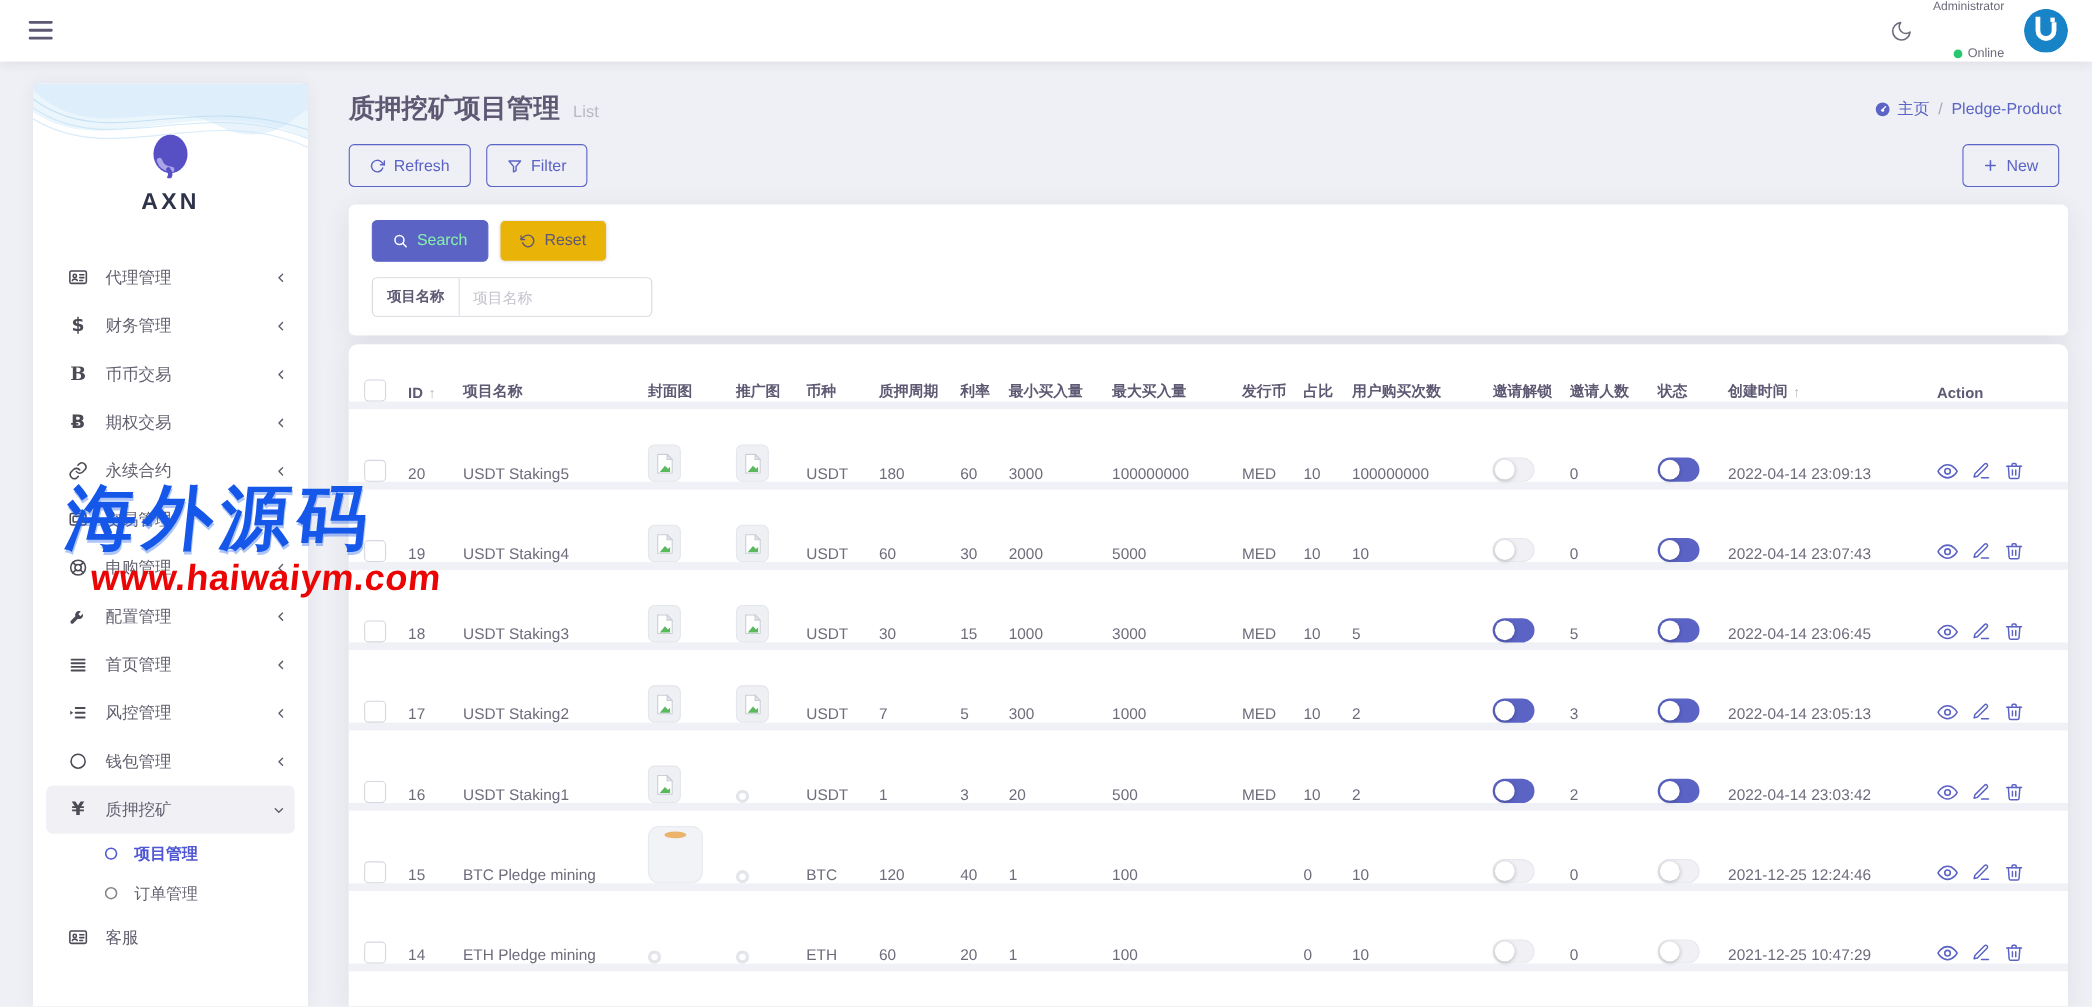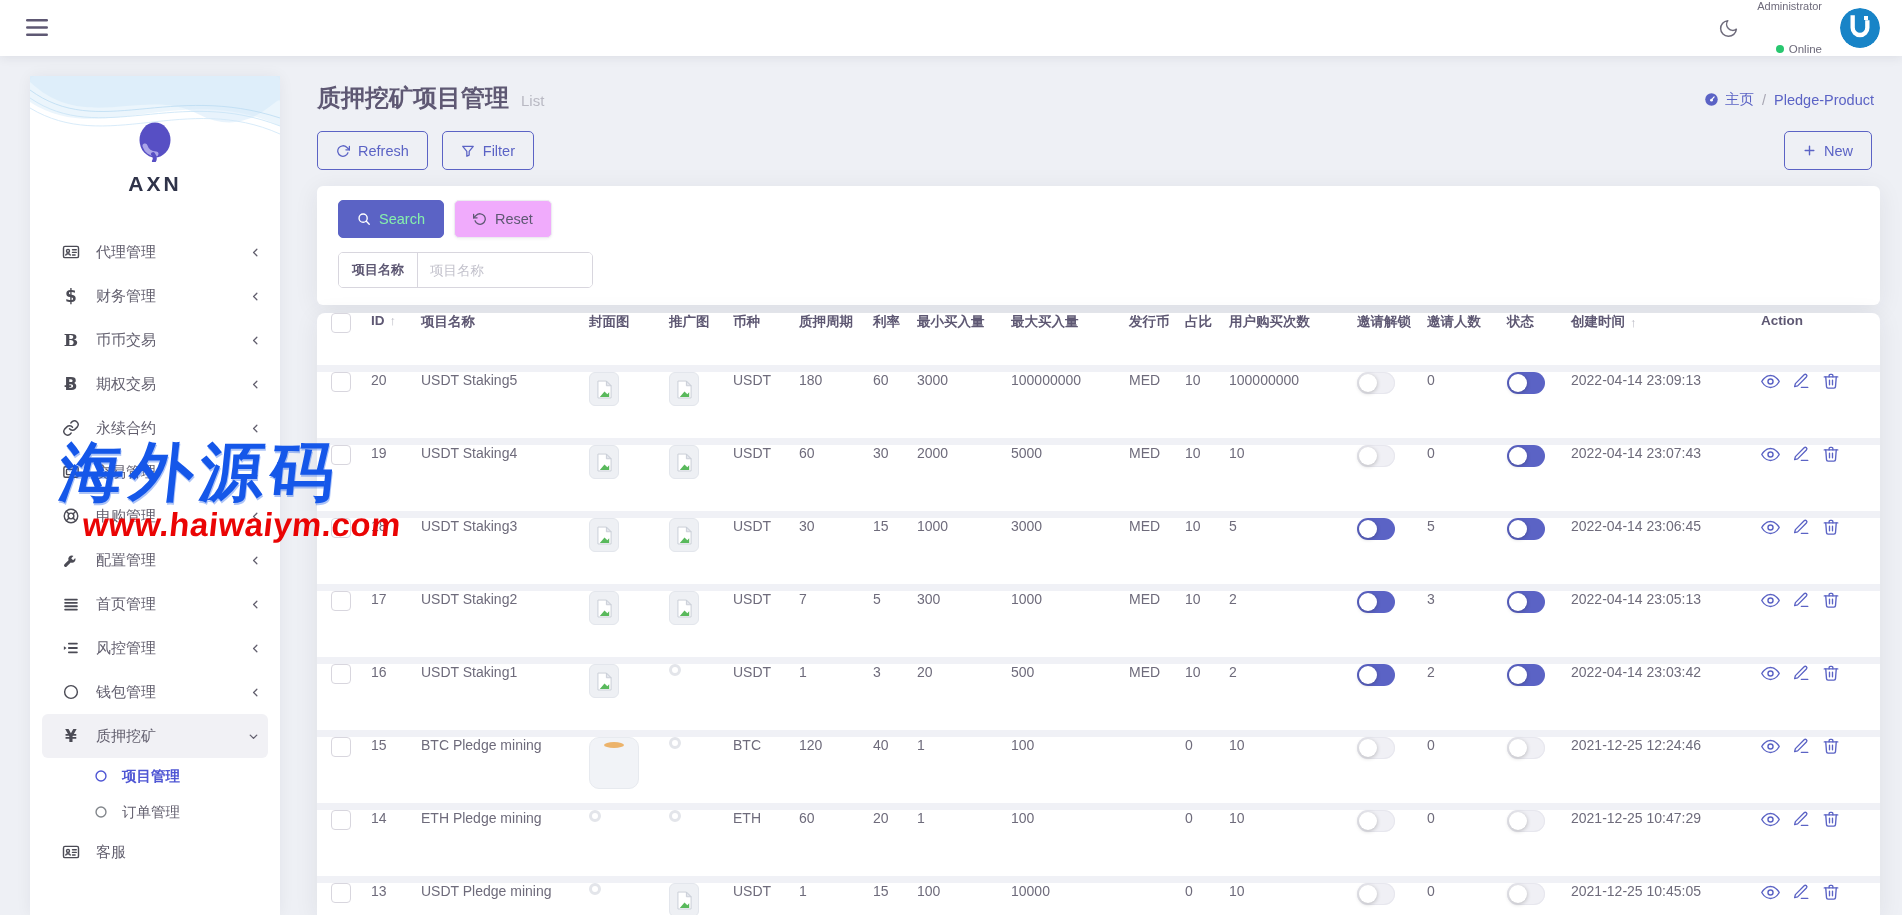--- a/index.html
+++ b/index.html
@@ -50,33 +50,33 @@
   .toolbar{position:absolute;left:317px;top:131px;display:flex;gap:14px;z-index:2;}
   .btn{display:inline-flex;align-items:center;gap:8px;height:39px;padding:0 18px;border-radius:5px;
     font-size:14.5px;cursor:pointer;box-sizing:border-box;user-select:none;}
   .btn-outline{border:1px solid #5b63c5;color:#5b63c5;background:transparent;}
   .btn-new{position:absolute;right:30px;top:131px;z-index:2;}
   
   .scard{position:absolute;left:317px;top:186px;width:1563px;height:119px;background:#fff;
     border-radius:6px;box-shadow:0 4px 24px rgba(34,41,47,.08);z-index:2;}
   .scard-btns{position:absolute;left:21px;top:14px;display:flex;gap:10px;}
   .btn-primary{background:#5b63c5;color:#86efac;border:1px solid #5b63c5;height:38px;}
-  .btn-plain{background:#f0abfc;color:#5e5873;border:1px solid #ececf0;height:38px;
+  .btn-plain{background:#eab308;color:#5e5873;border:1px solid #ececf0;height:38px;
     box-shadow:0 1px 3px rgba(34,41,47,.06);}
   .igroup{position:absolute;left:21px;top:66px;display:flex;height:34px;border:1px solid #d8d6de;
     border-radius:5px;overflow:hidden;background:#fff;}
   .igroup .ilabel{display:flex;align-items:center;padding:0 13px;font-size:13px;font-weight:bold;
     color:#5e5873;border-right:1px solid #d8d6de;background:#fff;}
   .igroup input{border:none;outline:none;width:150px;padding:0 12px;font-size:13.5px;
     color:#6e6b7b;font-family:inherit;}
   .igroup input::placeholder{color:#c3c2cc;}
   
   .tcard{position:absolute;left:317px;top:313px;width:1563px;height:602px;background:#fff;
     border-radius:8px 8px 0 0;box-shadow:0 4px 24px rgba(34,41,47,.08);overflow:hidden;z-index:2;}
-  .thead,.trow{display:flex;align-items:flex-start;padding:0 14px;}
+  .thead,.trow{display:flex;align-items:flex-end;padding:0 14px;}
   .thead{height:52px;font-size:13.5px;font-weight:bold;color:#5e5873;}
   .trow{height:66px;border-top:7px solid #f0f1f6;font-size:14px;color:#6e6b7b;}
   .cell{display:flex;align-items:center;box-sizing:border-box;padding-right:6px;}
   .c-cb{width:40px;}.c-id{width:50px;}.c-name{width:168px;}.c-cover{width:80px;}
   .c-promo{width:64px;}.c-coin{width:66px;}.c-period{width:74px;}.c-rate{width:44px;}
   .c-min{width:94px;}.c-max{width:118px;}.c-issue{width:56px;}.c-ratio{width:44px;}
   .c-buys{width:128px;}.c-unlock{width:70px;}.c-invites{width:80px;}.c-status{width:64px;}
   .c-created{width:190px;}.c-action{flex:1;}
   .sortarrow{color:#b9b9c3;margin-left:5px;font-size:13px;}
   .cbx{width:18px;height:18px;border:1.5px solid #d8d6de;border-radius:4px;background:#fff;cursor:pointer;}

